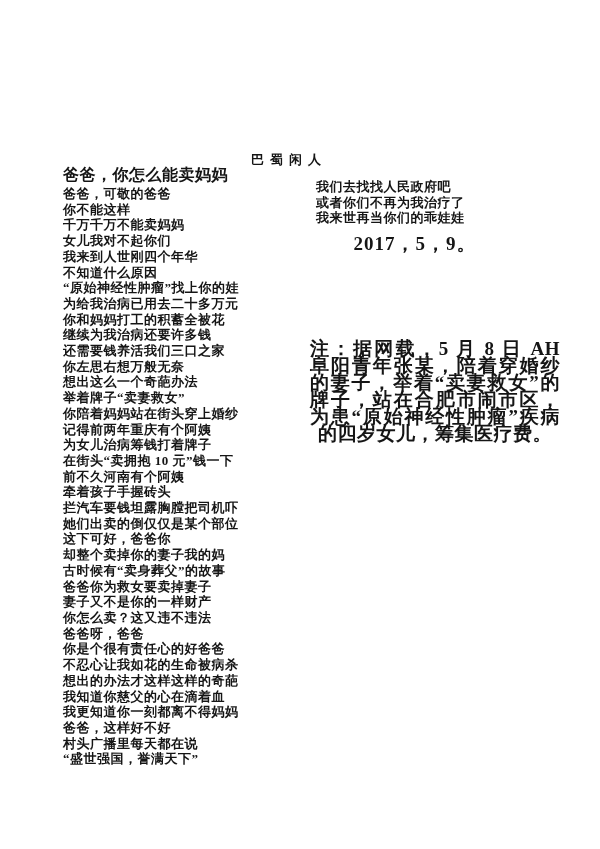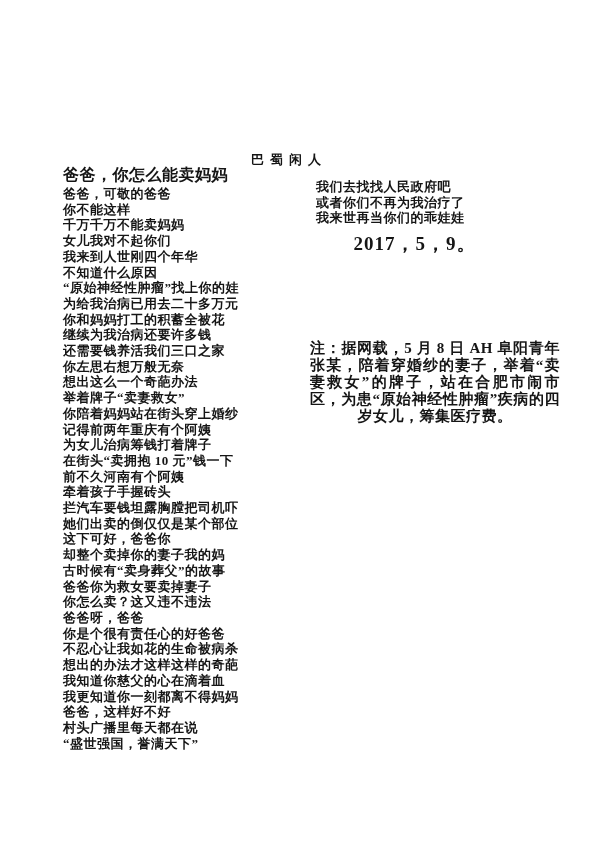--- a/index.html
+++ b/index.html
@@ -54,21 +54,21 @@
     position: absolute;
     left: 340px; top: 231px; width: 150px;
     text-align: center;
     font-size: 19px;
     letter-spacing: 1px;
     white-space: nowrap;
   }
   .doc-note {
     position: absolute;
     left: 310px; top: 340px; width: 250px;
-    font-size: 15px;
+    font-size: 19px;
     line-height: 17px;
     text-align: justify;
     text-align-last: center;
     letter-spacing: 0.5px;
   }
 </style>
 </head>
 <body>
 
 <div class="page">
@@ -97,20 +97,21 @@
       <div>为女儿治病筹钱打着牌子</div>
       <div>在街头“卖拥抱 10 元”钱一下</div>
       <div>前不久河南有个阿姨</div>
       <div>牵着孩子手握砖头</div>
       <div>拦汽车要钱坦露胸膛把司机吓</div>
       <div>她们出卖的倒仅仅是某个部位</div>
       <div>这下可好，爸爸你</div>
       <div>却整个卖掉你的妻子我的妈</div>
       <div>古时候有“卖身葬父”的故事</div>
       <div>爸爸你为救女要卖掉妻子</div>
+      <div>妻子又不是你的一样财产</div>
       <div>你怎么卖？这又违不违法</div>
       <div>爸爸呀，爸爸</div>
       <div>你是个很有责任心的好爸爸</div>
       <div>不忍心让我如花的生命被病杀</div>
       <div>想出的办法才这样这样的奇葩</div>
       <div>我知道你慈父的心在滴着血</div>
       <div>我更知道你一刻都离不得妈妈</div>
       <div>爸爸，这样好不好</div>
       <div>村头广播里每天都在说</div>
       <div>“盛世强国，誉满天下”</div>

